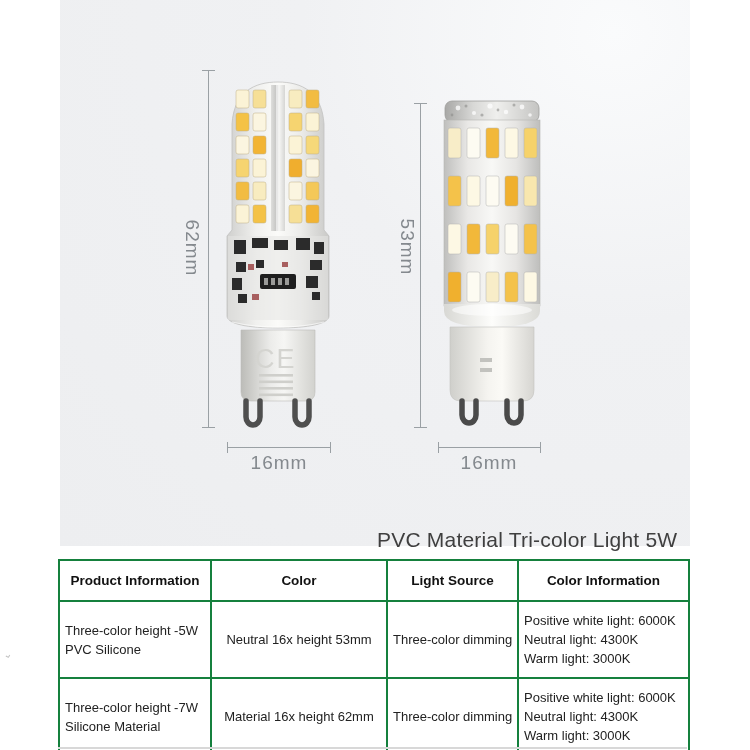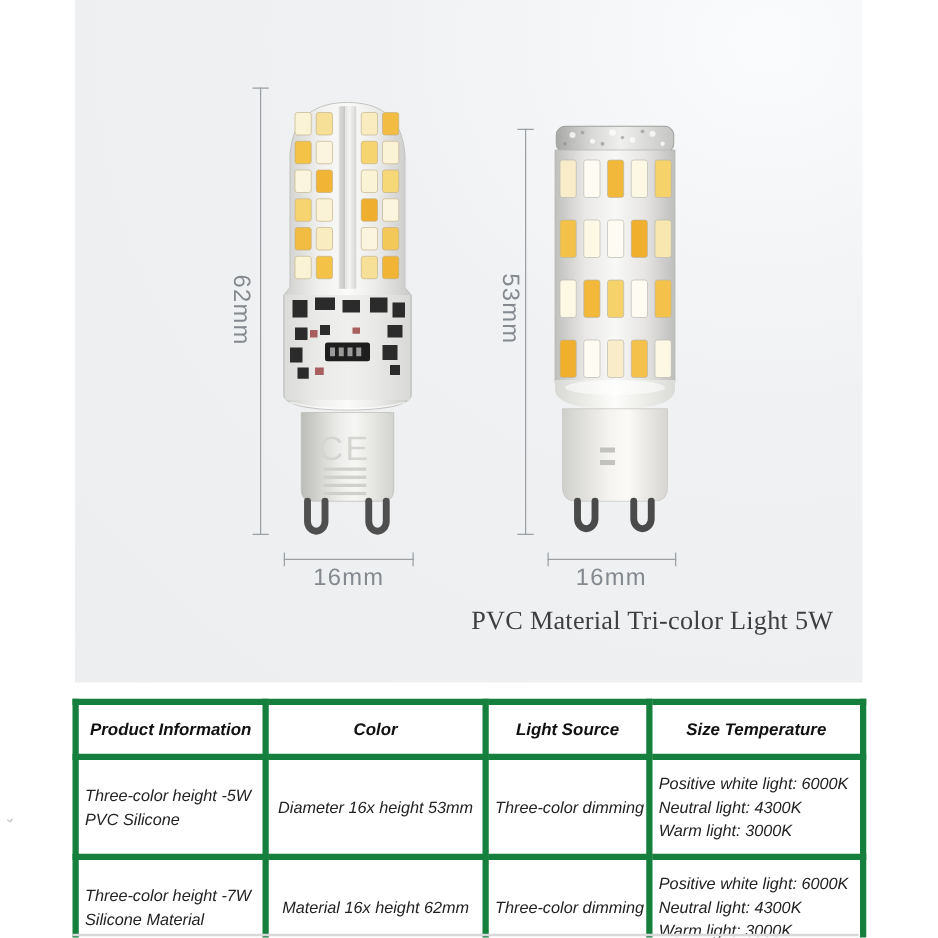--- a/index.html
+++ b/index.html
@@ -26,23 +26,22 @@
   .dim-label.horiz{width:80px;}
   .caption{
     color:#3f3f3f;font-size:21px;letter-spacing:0.2px;white-space:nowrap;line-height:24px;
   }
   
   #spec-table{
     left:58px;top:559px;width:630px;border-collapse:collapse;table-layout:fixed;
     font-size:13px;color:#222222;
   }
   #spec-table td,#spec-table th{
-    border:5px solid #15803d;vertical-align:middle;padding:2px 5px;
+    border:2px solid #15803d;vertical-align:middle;padding:2px 5px;
     overflow:hidden;
-    font-style:italic;
   }
   #spec-table th{font-weight:bold;font-size:13.5px;text-align:center;height:35px;color:#111;}
   #spec-table td{height:71px;line-height:19px;}
   .cell-left{text-align:left;}
   .cell-center{text-align:center;white-space:nowrap;}
   .cell-lines span{display:block;}
   #bottom-strip{left:58px;top:747px;width:629px;height:2px;background:#d8d8d8;}
   #edge-artifact{left:3px;top:648px;color:#c2c2c2;font-size:11px;transform:rotate(-15deg);}
 </style>
 </head>
@@ -247,45 +246,45 @@
   <div class="abs htick" style="left:167px;top:442px;"></div>
   <div class="abs hline" style="left:167px;top:447px;width:104px;"></div>
   <div class="abs htick" style="left:270px;top:442px;"></div>
   <div class="abs dim-label horiz" style="left:179px;top:452px;">16mm</div>
 
   <div class="abs htick" style="left:378px;top:442px;"></div>
   <div class="abs hline" style="left:378px;top:447px;width:103px;"></div>
   <div class="abs htick" style="left:480px;top:442px;"></div>
   <div class="abs dim-label horiz" style="left:389px;top:452px;">16mm</div>
 
-  <div class="abs caption" style="left:317px;top:484px;font-family:Liberation Serif, serif;">PVC Material Tri-color Light 5W</div>
+  <div class="abs caption" style="left:317px;top:528px;">PVC Material Tri-color Light 5W</div>
 </div>
 
 <table id="spec-table" class="abs">
   <colgroup>
       <col style="width:152px">
       <col style="width:176px">
       <col style="width:131px">
       <col style="width:171px">
     </colgroup>
   <thead>
     <tr>
       <th>Product Information</th>
       <th>Color</th>
       <th>Light Source</th>
-      <th>Size Temperature</th>
+      <th>Color Information</th>
     </tr>
   </thead>
   <tbody>
     <tr>
       <td class="cell-left cell-lines">
         <span>Three-color height -5W</span>
         <span>PVC Silicone</span>
       </td>
-      <td class="cell-center">Diameter 16x height 53mm</td>
+      <td class="cell-center">Neutral 16x height 53mm</td>
       <td class="cell-center">Three-color dimming</td>
       <td class="cell-left cell-lines">
         <span>Positive white light: 6000K</span>
         <span>Neutral light: 4300K</span>
         <span>Warm light: 3000K</span>
       </td>
     </tr>
     <tr>
       <td class="cell-left cell-lines">
         <span>Three-color height -7W</span>

